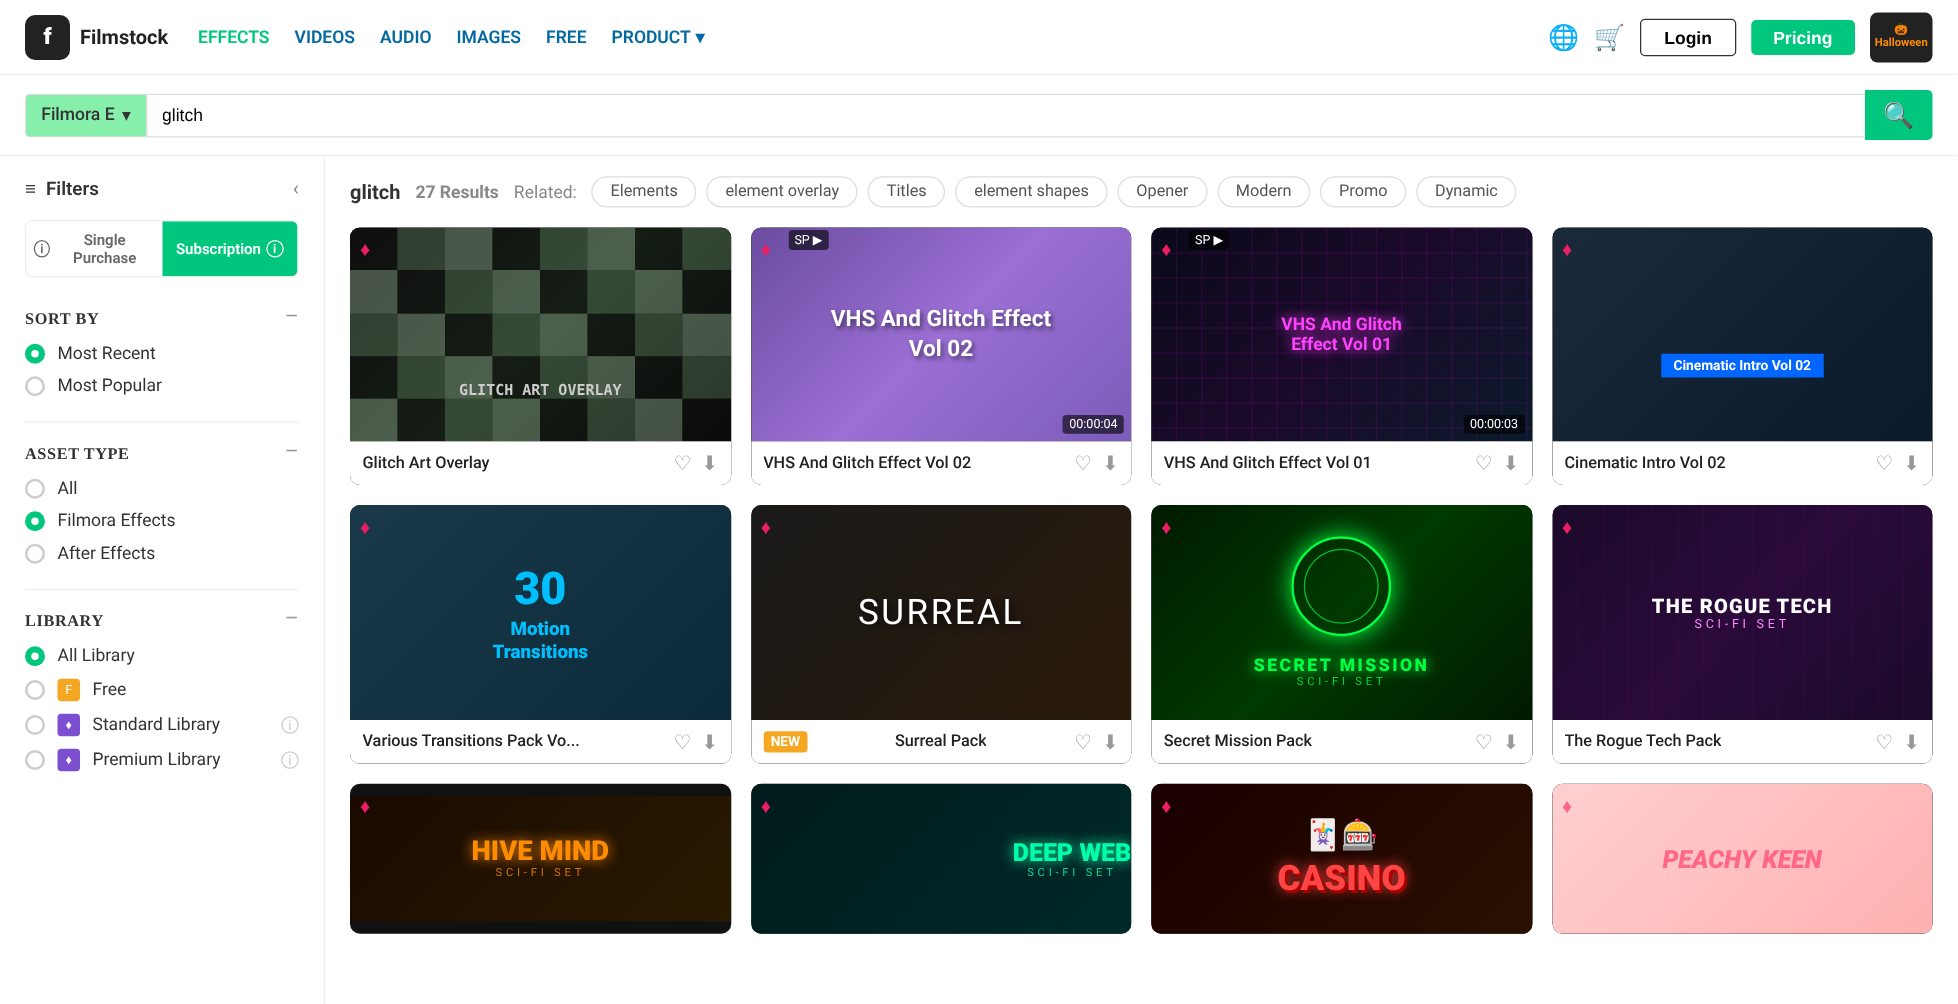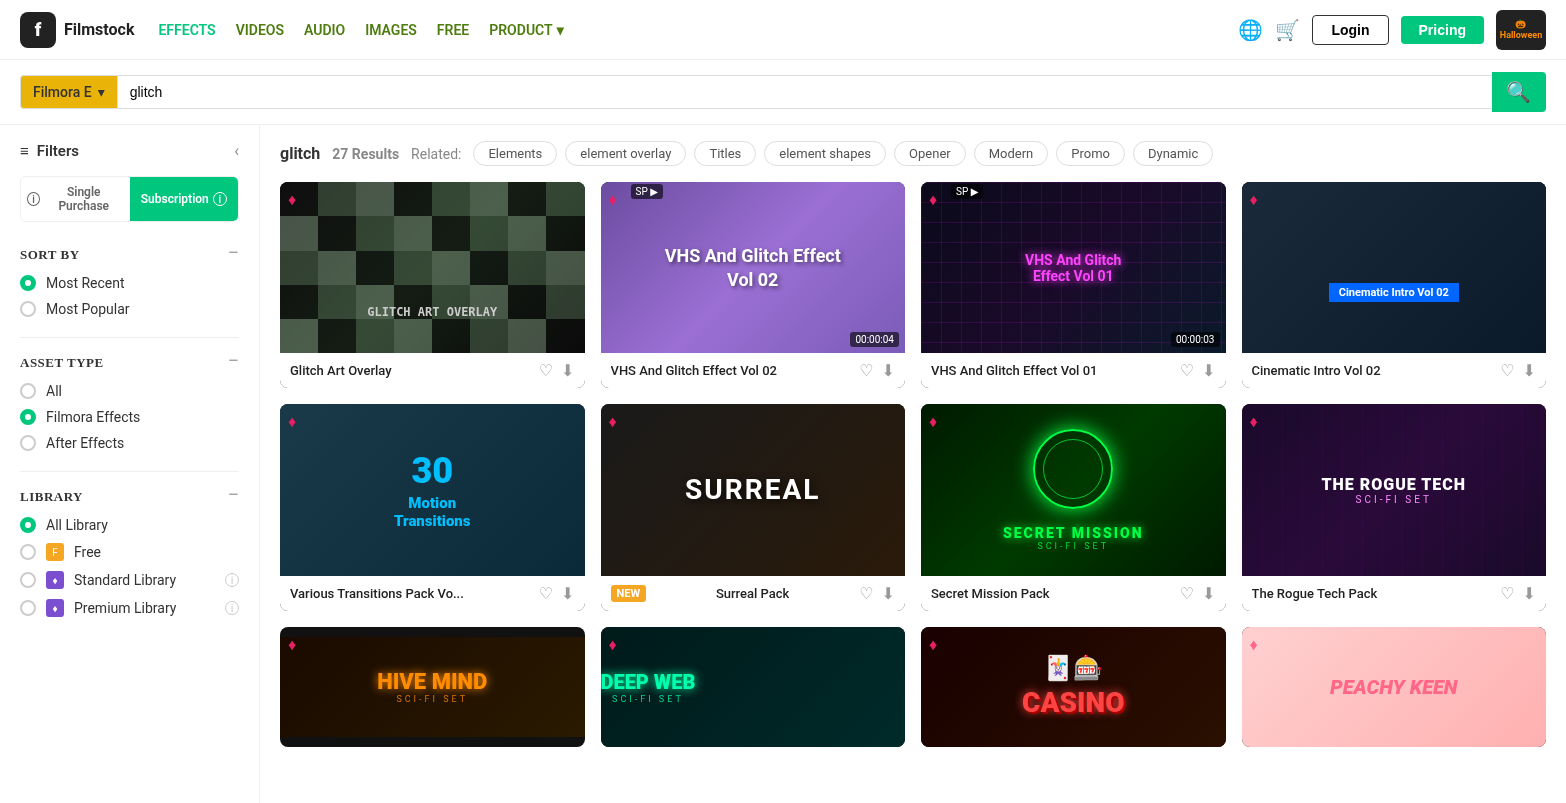--- a/index.html
+++ b/index.html
@@ -39,21 +39,21 @@
       font-weight: 900;
     }
     .nav-links {
       display: flex;
       align-items: center;
       gap: 20px;
     }
     .nav-link {
       font-size: 14px;
       font-weight: 600;
-      color: #4d7c0f;
+      color: #0369a1;
       cursor: pointer;
       text-decoration: none;
     }
     .nav-link.active { color: #00c67e; }
     .nav-link-product {
       display: flex;
       align-items: center;
       gap: 4px;
     }
     .header-right {
@@ -113,21 +113,21 @@
     .search-platform {
       display: flex;
       align-items: center;
       border: 1px solid #ddd;
       border-right: none;
       border-radius: 4px 0 0 4px;
       padding: 8px 12px;
       font-size: 14px;
       font-weight: 500;
       cursor: pointer;
-      background: #eab308;
+      background: #86efac;
       gap: 6px;
     }
     .search-input-wrap {
       flex: 1;
       border: 1px solid #ddd;
       border-right: none;
       padding: 8px 12px;
     }
     .search-input-wrap input {
       border: none;
@@ -513,21 +513,21 @@
 
     .thumb-surreal {
       background: linear-gradient(135deg, #1a1a1a 0%, #2a1a0a 100%);
       display: flex;
       align-items: center;
       justify-content: center;
     }
     .surreal-text {
       color: #fff;
       font-size: 28px;
-      font-weight: 700;
+      font-weight: 400;
       letter-spacing: 2px;
       text-shadow: 2px 2px 8px rgba(0,0,0,0.8);
     }
 
     .thumb-secret {
       background: linear-gradient(135deg, #001a00 0%, #003a00 50%, #001a00 100%);
       position: relative;
       display: flex;
       align-items: center;
       justify-content: center;
@@ -607,21 +607,21 @@
       font-size: 22px;
       font-weight: 900;
       text-align: center;
       text-shadow: 0 0 10px #ff8c00;
     }
 
     .thumb-deepweb {
       background: linear-gradient(135deg, #001a1a 0%, #002a2a 100%);
       display: flex;
       align-items: center;
-      justify-content: flex-start;
+      justify-content: flex-end;
     }
     .deepweb-text {
       color: #00ffaa;
       font-size: 20px;
       font-weight: 900;
       text-align: center;
       text-shadow: 0 0 10px #00ffaa;
     }
 
     .thumb-casino {

